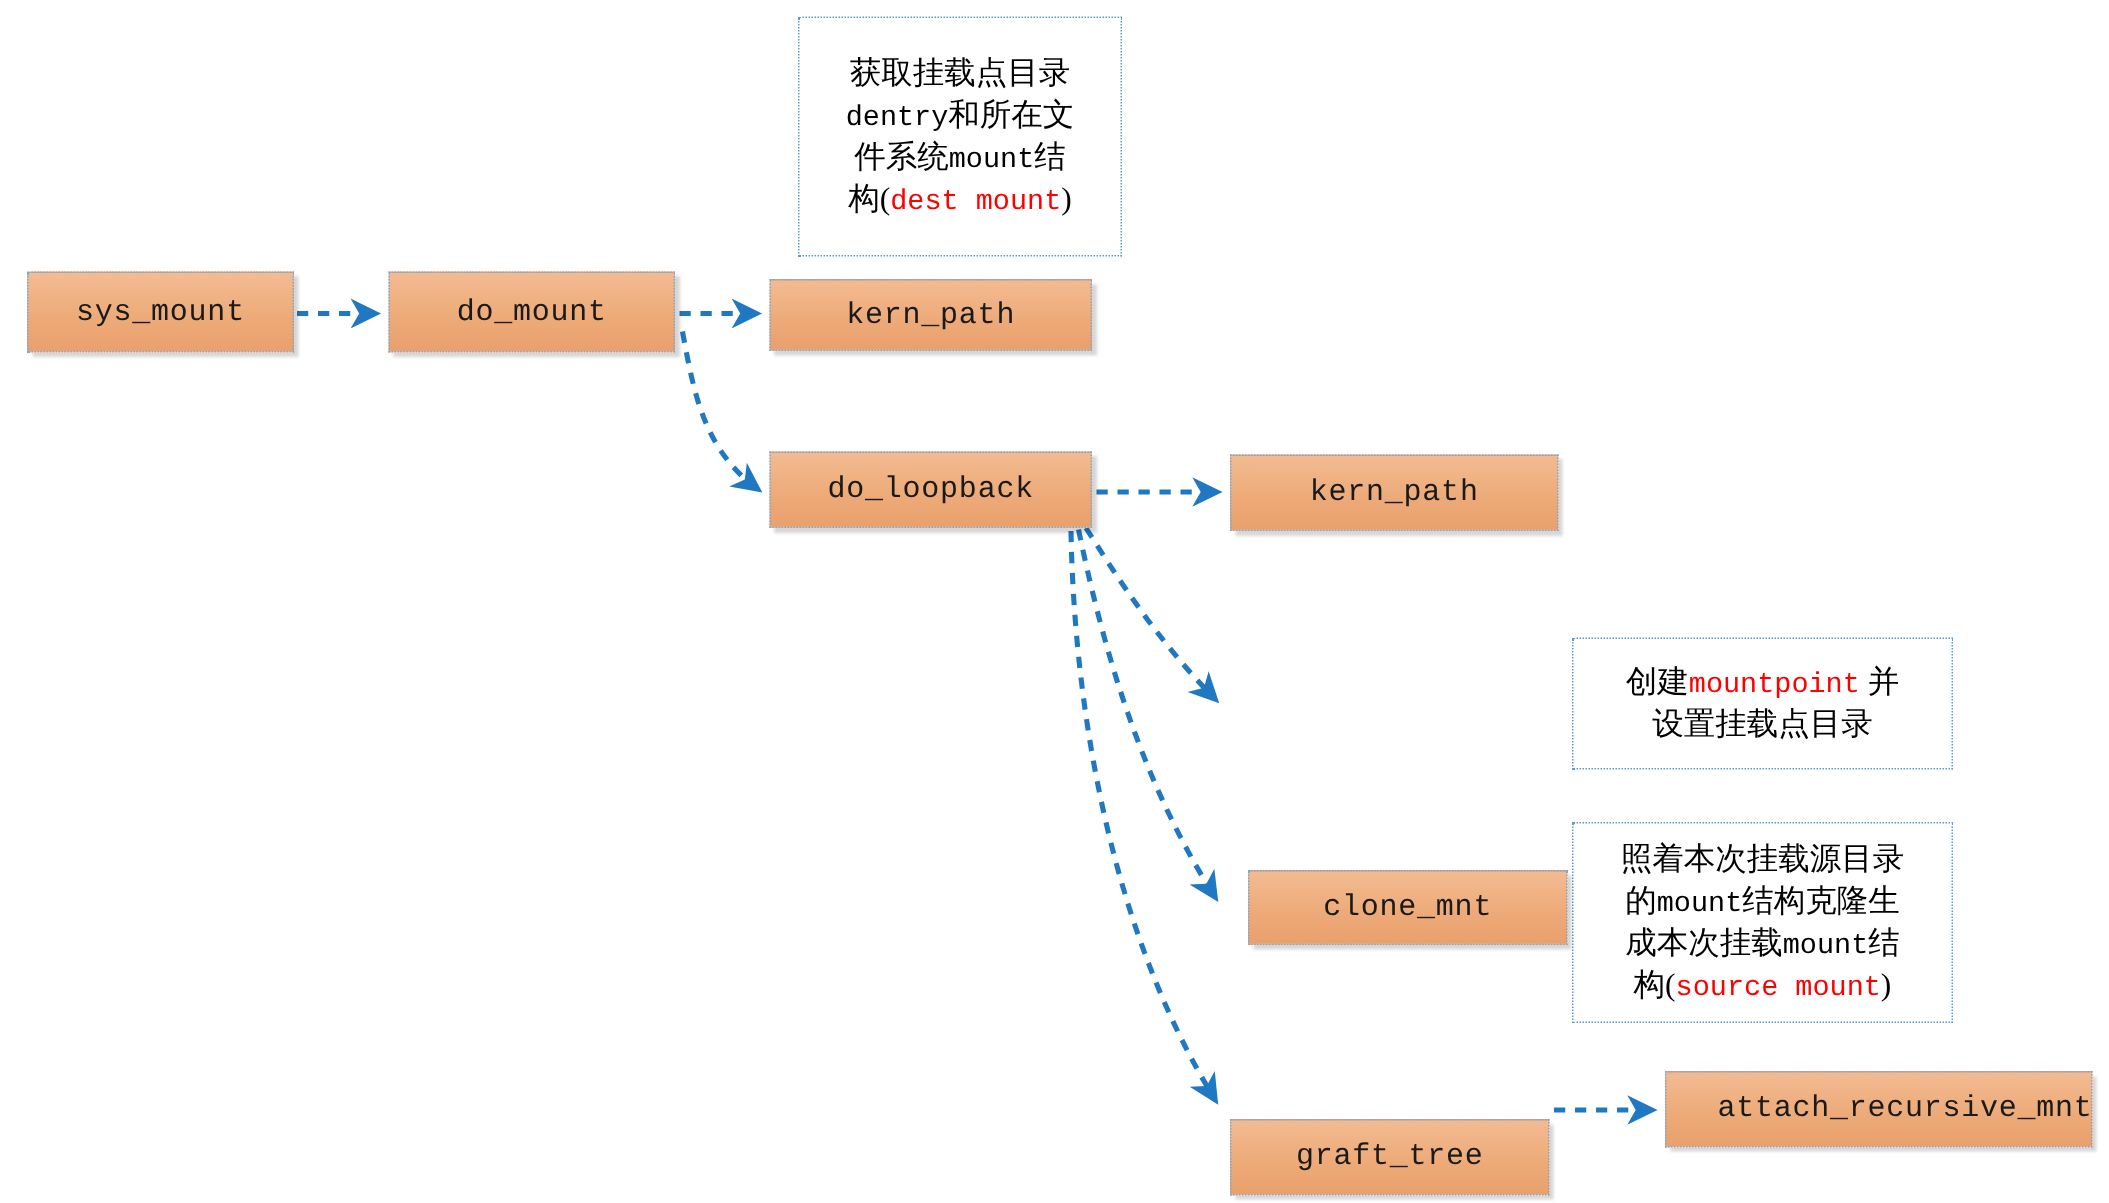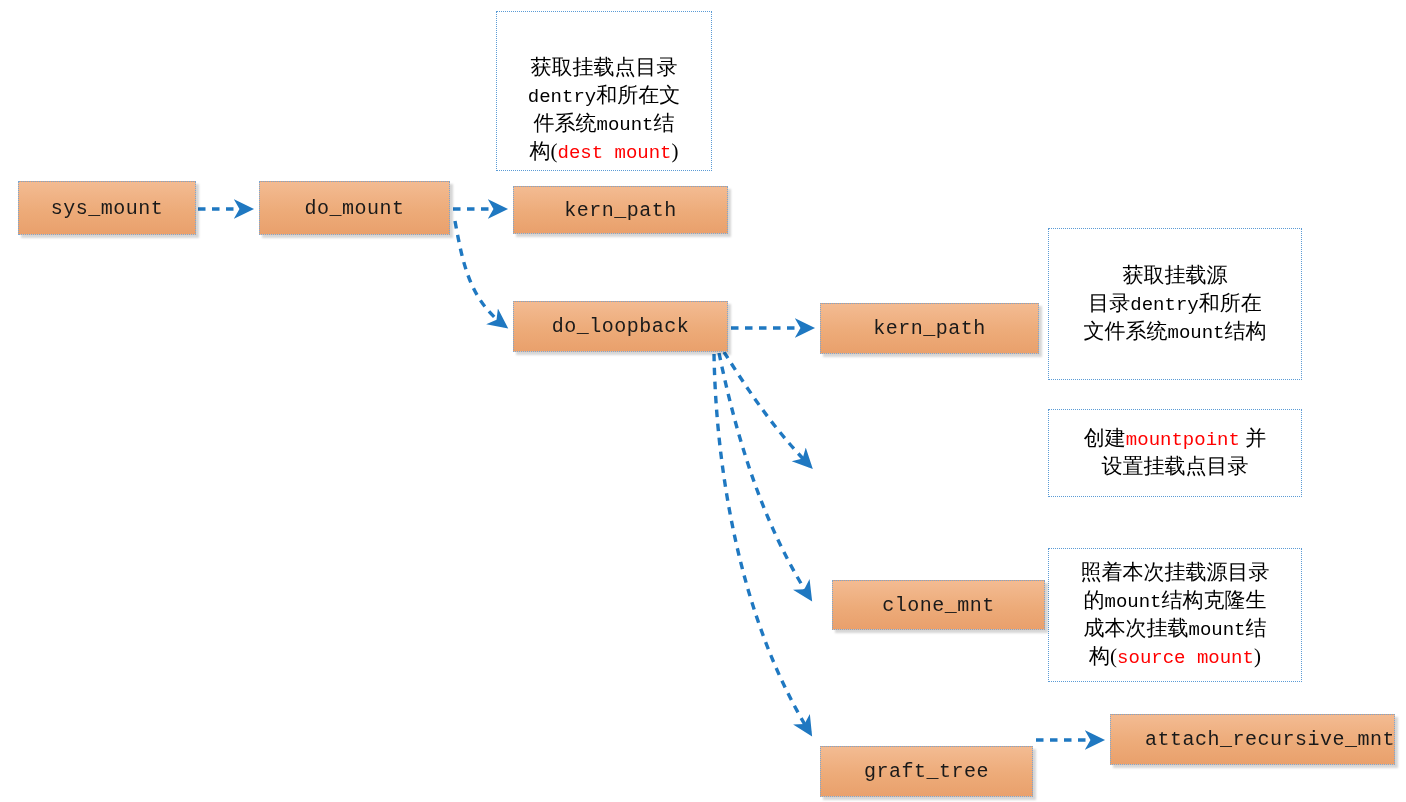--- a/index.html
+++ b/index.html
@@ -109,32 +109,27 @@
   <div class="node" style="left: 832px; top: 580px; width: 213px; height: 50px;">
       <span>clone_mnt</span>
     </div>
   <div class="node" style="left: 820px; top: 746px; width: 213px; height: 51px;">
       <span>graft_tree</span>
     </div>
   <div class="node" style="left: 1110px; top: 714px; width: 285px; height: 51px; padding-left: 35px;">
       <span>attach_recursive_mnt</span>
     </div>
 
-  <div class="note" style="left: 496px; top: 11px; width: 216px; height: 160px; justify-content: flex-end;">
+  <div class="note" style="left: 532px; top: 11px; width: 216px; height: 160px;">
       <span class="ln"><span>获取挂载点目录</span></span>
       <span class="ln"><span class="mono">dentry</span><span>和所在文</span></span>
       <span class="ln"><span>件系统</span><span class="mono">mount</span><span>结</span></span>
       <span class="ln"><span>构(</span><span class="mono red">dest mount</span><span>)</span></span>
     </div>
-  <div class="note" style="left: 1048px; top: 228px; width: 254px; height: 152px;">
-      <span class="ln"><span>获取挂载源</span></span>
-      <span class="ln"><span>目录</span><span class="mono">dentry</span><span>和所在</span></span>
-      <span class="ln"><span>文件系统</span><span class="mono">mount</span><span>结构</span></span>
-    </div>
-  <div class="note" style="left: 1048px; top: 409px; width: 254px; height: 88px;">
+  <div class="note" style="left: 1048px; top: 425px; width: 254px; height: 88px;">
       <span class="ln"><span>创建</span><span class="mono red">mountpoint</span><span> 并</span></span>
       <span class="ln"><span>设置挂载点目录</span></span>
     </div>
   <div class="note" style="left: 1048px; top: 548px; width: 254px; height: 134px;">
       <span class="ln"><span>照着本次挂载源目录</span></span>
       <span class="ln"><span>的</span><span class="mono">mount</span><span>结构克隆生</span></span>
       <span class="ln"><span>成本次挂载</span><span class="mono">mount</span><span>结</span></span>
       <span class="ln"><span>构(</span><span class="mono red">source mount</span><span>)</span></span>
     </div>
 

